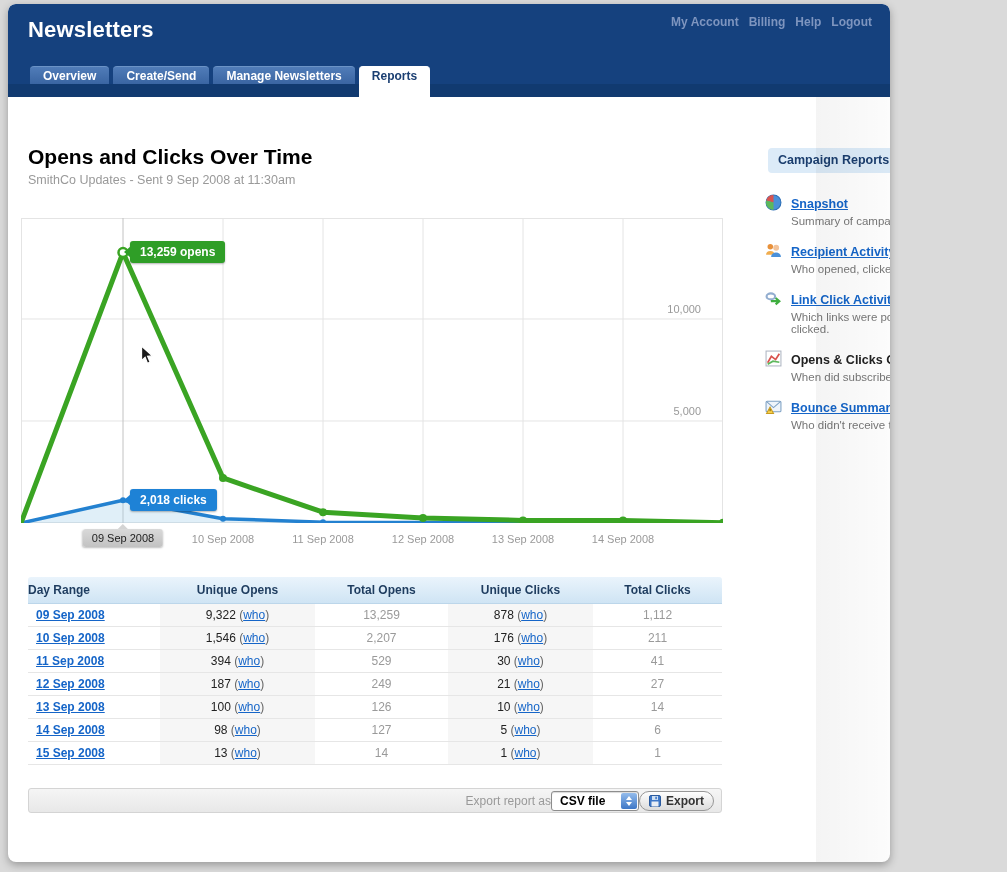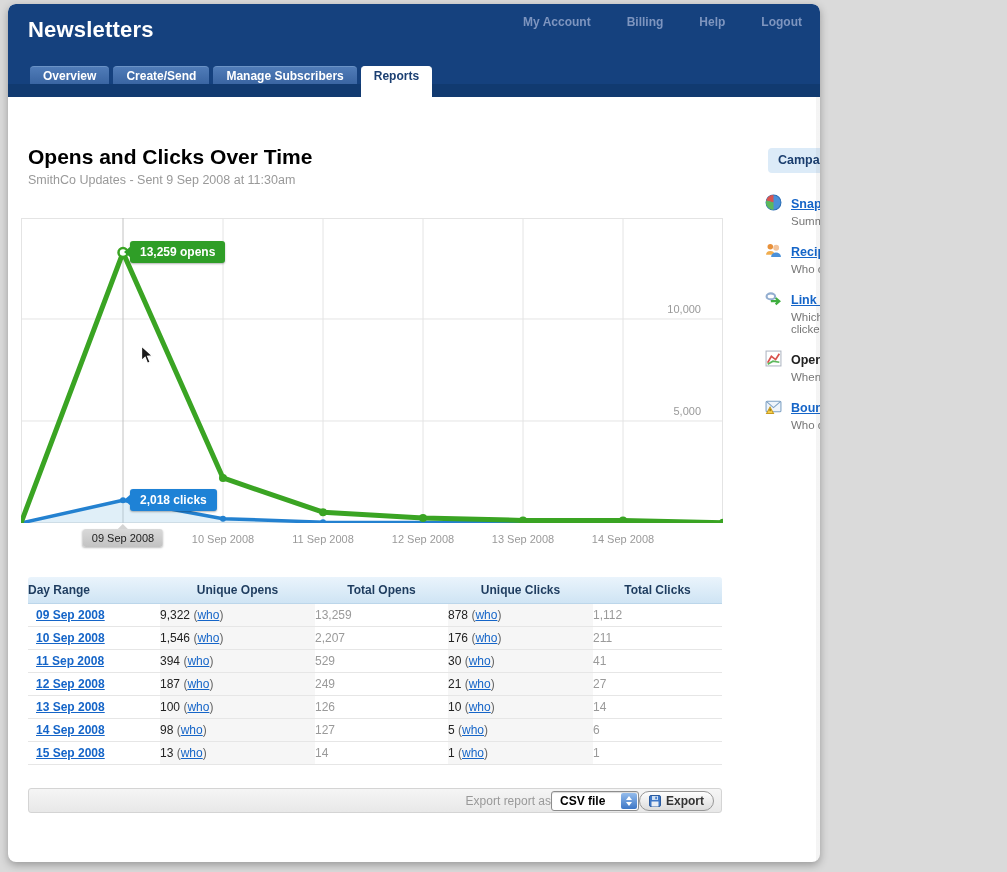--- a/index.html
+++ b/index.html
@@ -1,29 +1,29 @@
 <!DOCTYPE html>
 <html><head>
 <meta charset="utf-8">
 <style>
   * { margin:0; padding:0; box-sizing:border-box; }
   html,body { width:1007px; height:872px; }
   body { font-family:"Liberation Sans","DejaVu Sans",sans-serif; background:#dadada; overflow:hidden; }
   #app { position:relative; width:1007px; height:872px; }
 
-  .card { position:absolute; left:8px; top:4px; width:812px; height:858px;
+  .card { position:absolute; left:8px; top:4px; width:882px; height:858px;
           background:#fff; border-radius:8px; box-shadow:0 3px 8px rgba(0,0,0,.3); overflow:hidden; }
   .curl-shade { position:absolute; left:808px; top:93px; width:190px; height:765px;
           background:linear-gradient(to right, rgba(0,0,0,.045), rgba(0,0,0,0) 55%); pointer-events:none; }
 
   
   .hdr { position:absolute; left:0; top:0; width:100%; height:93px; background:#15417e; border-radius:7px 7px 0 0; }
   .hdr-band { position:absolute; left:0; bottom:0; width:100%; height:13px; background:#113a70; }
   .logo { position:absolute; left:20px; top:13px; color:#fff; font-size:22px; font-weight:bold; letter-spacing:.2px; }
-  .top-links { position:absolute; right:18px; top:11px; display:flex; gap:36px; }
+  .top-links { position:absolute; right:18px; top:11px; display:flex; gap:10px; }
   .top-links a { color:#7e95bf; font-size:12px; font-weight:bold; text-decoration:none; }
   .tabs { position:absolute; left:22px; bottom:0; display:flex; align-items:flex-end; }
   .tab { height:18px; line-height:18px; margin:0 4px 13px 0; padding:0 13px; font-size:12px; font-weight:bold;
          color:#fff; background:linear-gradient(#507cb8,#3a65a2); border-radius:4px 4px 0 0; border-top:1px solid #6b93c6; cursor:pointer; }
   .tab.active { height:31px; margin-bottom:0; background:#fff; color:#1b3f72; border-top:1px solid #fff; }
 
   
   .crumbs { position:absolute; left:20px; top:113px; font-size:11px; color:#333; }
   .crumbs a { color:#1565c8; text-decoration:underline; }
   .crumbs .sep { color:#999; margin:0 5px; }
@@ -49,21 +49,21 @@
   .tip-blue::before { border-right:7px solid #1e82d6; }
 
   .cursor { position:absolute; left:132px; top:341px; z-index:40; }
 
   
   table.report { position:absolute; left:20px; top:573px; width:694px; border-collapse:collapse; table-layout:fixed; }
   table.report th { height:26px; font-size:12px; font-weight:bold; color:#1e3c5f; text-align:center;
         background:linear-gradient(#eaf4fc,#cfe4f4); border-bottom:1px solid #bcd6ea; }
   table.report th:first-child { text-align:left; padding-left:0; border-radius:3px 0 0 0; }
   table.report th:last-child { border-radius:0 3px 0 0;margin-top:8px; }
-  table.report td { height:23px; font-size:12px; text-align:left; border-bottom:1px solid #e6e6e6; color:#222; }
+  table.report td { height:23px; font-size:12px; text-align:center; border-bottom:1px solid #e6e6e6; color:#222; }
   table.report td.day { text-align:left; padding-left:8px; }
   table.report td.day a { color:#1565c8; font-weight:bold; text-decoration:underline; font-size:12px; }
   table.report td.shade { background:#f6f6f6; }
   table.report td.total { color:#9a9a9a; }
   table.report .paren { color:#666; }
   table.report a.who { color:#1565c8; text-decoration:underline; }
 
   
   .export-bar { position:absolute; left:20px; top:784px; width:694px; height:25px;
         background:linear-gradient(#f5f5f5,#e8e8e8); border:1px solid #d4d4d4; border-radius:3px;
@@ -103,21 +103,21 @@
       <div class="top-links" id="top-links">
           <a href="#">My Account</a>
           <a href="#">Billing</a>
           <a href="#">Help</a>
           <a href="#">Logout</a>
         </div>
       <div class="hdr-band"></div>
       <div class="tabs" id="tabs">
           <div class="tab">Overview</div>
           <div class="tab">Create/Send</div>
-          <div class="tab">Manage Subscribers</div>
+          <div class="tab">Manage Newsletters</div>
           <div class="tab active">Reports</div>
         </div>
     </div>
 
 
     <div class="pg-title">Opens and Clicks Over Time</div>
     <div class="pg-sub">SmithCo Updates - Sent 9 Sep 2008 at 11:30am</div>
 
     <div class="chart">
       <svg id="chart-svg" width="702" height="305">

